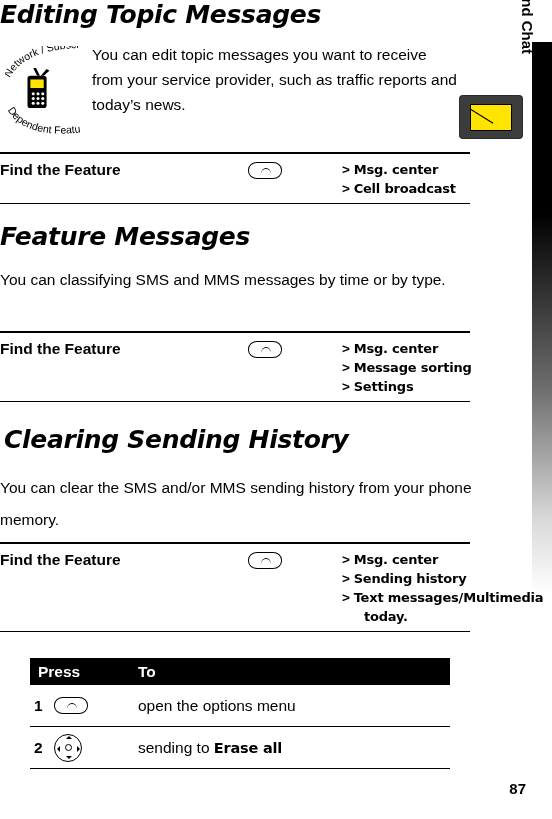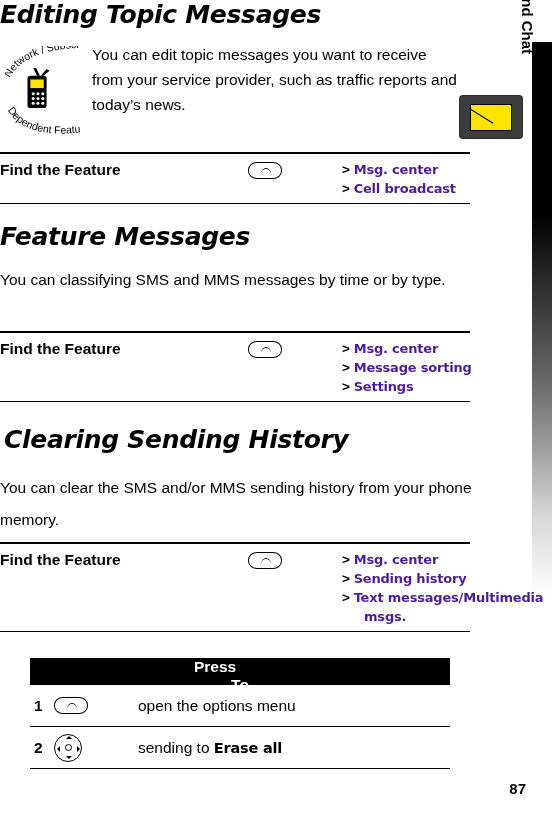--- a/index.html
+++ b/index.html
@@ -206,21 +206,21 @@
     font-size: 13.5px;
     line-height: 19px;
     color: #000;
     white-space: nowrap;
   }
   .ftf-step .gt { font-weight: bold; color: #000; }
   .ftf-step .val {
     font-family: "DejaVu Sans", sans-serif;
     font-weight: bold;
     font-size: 13px;
-    color: #4c1d95;
+    color: #000000;
     letter-spacing: -0.2px;
   }
   .ftf-step.cont { padding-left: 22px; }
 
   
   .menukey {
     width: 34px;
     height: 17px;
     border: 1.5px solid #000;
     border-radius: 9px / 8px;
@@ -287,21 +287,20 @@
     width: 420px;
   }
   .ptable-head {
     background: #000;
     color: #fff;
     display: flex;
     height: 27px;
     align-items: center;
     font-size: 15.5px;
     font-weight: bold;
-    flex-direction: column;
   }
   .ptable-head .c1 { width: 108px; padding-left: 8px; }
   .ptable-head .c2 { flex: 1; }
   .ptable-row {
     display: flex;
     align-items: center;
     border-bottom: 1px solid #000;
     min-height: 42px;
   }
   .ptable-row .num {
@@ -442,21 +441,21 @@
         </div>
         <div class="ftf-step">
           <span class="gt">&gt;</span>
           <span class="val">Sending history</span>
         </div>
         <div class="ftf-step">
           <span class="gt">&gt;</span>
           <span class="val">Text messages/Multimedia</span>
         </div>
         <div class="ftf-step cont">
-          <span class="val">msgs.</span>
+          <span class="val">today.</span>
         </div>
       </div>
     </div>
     <div class="rule-bottom"></div>
   </div>
 
   <div class="ptable">
     <div class="ptable-head">
       <div class="c1">Press</div>
       <div class="c2">To</div>

